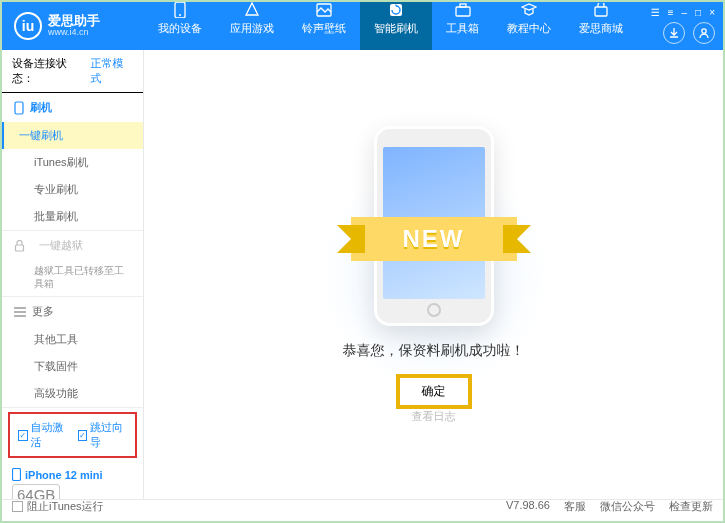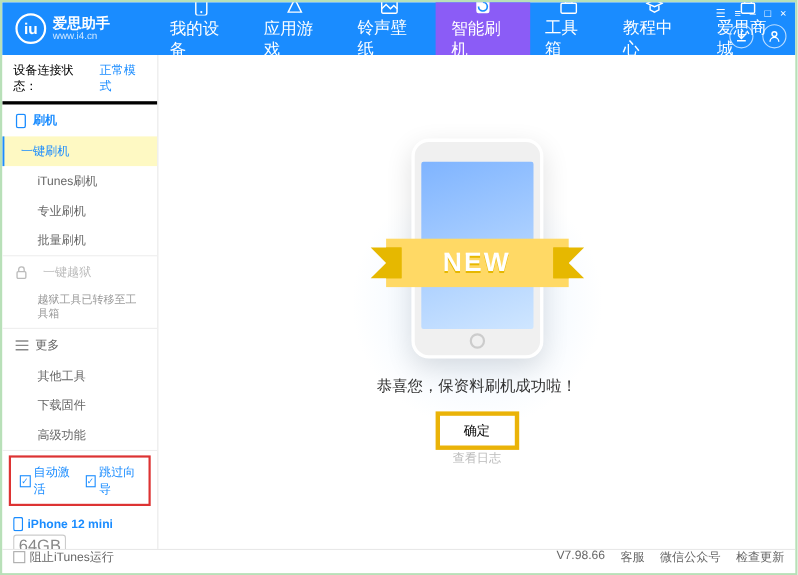--- a/index.html
+++ b/index.html
@@ -4,29 +4,29 @@
 <style>
 * { margin: 0; padding: 0; box-sizing: border-box; font-family: "Microsoft YaHei", Arial, sans-serif; }
 body { background: #fff; width: 725px; height: 523px; overflow: hidden; border: 2px solid #b8e0b8; }
 .header { background: #1a8cff; height: 48px; display: flex; align-items: center; color: #fff; position: relative; }
 .logo-area { display: flex; align-items: center; padding: 0 12px; width: 142px; }
 .logo-icon { width: 28px; height: 28px; border: 2px solid #fff; border-radius: 50%; display: flex; align-items: center; justify-content: center; font-weight: bold; font-size: 14px; margin-right: 6px; }
 .logo-text { display: flex; flex-direction: column; }
 .logo-title { font-size: 13px; font-weight: bold; line-height: 1; }
 .logo-sub { font-size: 9px; opacity: 0.8; line-height: 1.2; }
 .nav { display: flex; height: 100%; }
-.nav-item { display: flex; flex-direction: column; align-items: center; justify-content: center; padding: 0 14px; font-size: 15px; cursor: pointer; height: 100%; }
-.nav-item.active { background: #8b5cf6; }
+.nav-item { display: flex; flex-direction: column; align-items: center; padding: 0 14px; font-size: 11px; cursor: pointer; height: 100%; }
+.nav-item.active { background: #0369a1; }
 .nav-icon { width: 16px; height: 16px; margin-bottom: 3px; display: flex; align-items: center; justify-content: center; }
 .titlebar-controls { position: absolute; right: 0; top: 0; display: flex; align-items: center; height: 20px; gap: 8px; padding: 0 8px; font-size: 10px; }
 .right-icons { position: absolute; right: 8px; bottom: 6px; display: flex; gap: 8px; }
 .circ-btn { width: 22px; height: 22px; border: 1.5px solid rgba(255,255,255,0.7); border-radius: 50%; display: flex; align-items: center; justify-content: center; cursor: pointer; }
 .body { display: flex; height: calc(100% - 48px - 22px); }
 .sidebar { width: 142px; border-right: 1px solid #e8e8e8; display: flex; flex-direction: column; font-size: 11px; overflow: hidden; }
-.conn-status { padding: 6px 10px; border-bottom: 3px solid #000000; display: flex; gap: 4px; }
+.conn-status { padding: 6px 10px; border-bottom: 1px solid #000000; display: flex; gap: 4px; }
 .conn-value { color: #1a8cff; }
 .side-section { border-bottom: 1px solid #eee; }
 .side-head { display: flex; align-items: center; gap: 6px; padding: 7px 12px; color: #666; cursor: pointer; }
 .side-head.active-head { color: #1a8cff; font-weight: 600; }
 .side-item { padding: 6px 10px 6px 32px; color: #666; cursor: pointer; }
 .side-item.active { background: #fef9c3; color: #1a8cff; border-left: 2px solid #1a8cff; padding-left: 15px; }
 .side-note { padding: 4px 10px 6px 32px; color: #999; font-size: 10px; line-height: 1.3; }
 .check-row { border: 2px solid #d33; padding: 6px 8px; display: flex; gap: 10px; margin: 4px 6px; }
 .chk { display: flex; align-items: center; gap: 3px; color: #1a8cff; cursor: pointer; }
 .chk-box { width: 11px; height: 11px; border: 1px solid #1a8cff; display: flex; align-items: center; justify-content: center; font-size: 8px; color: #1a8cff; }

